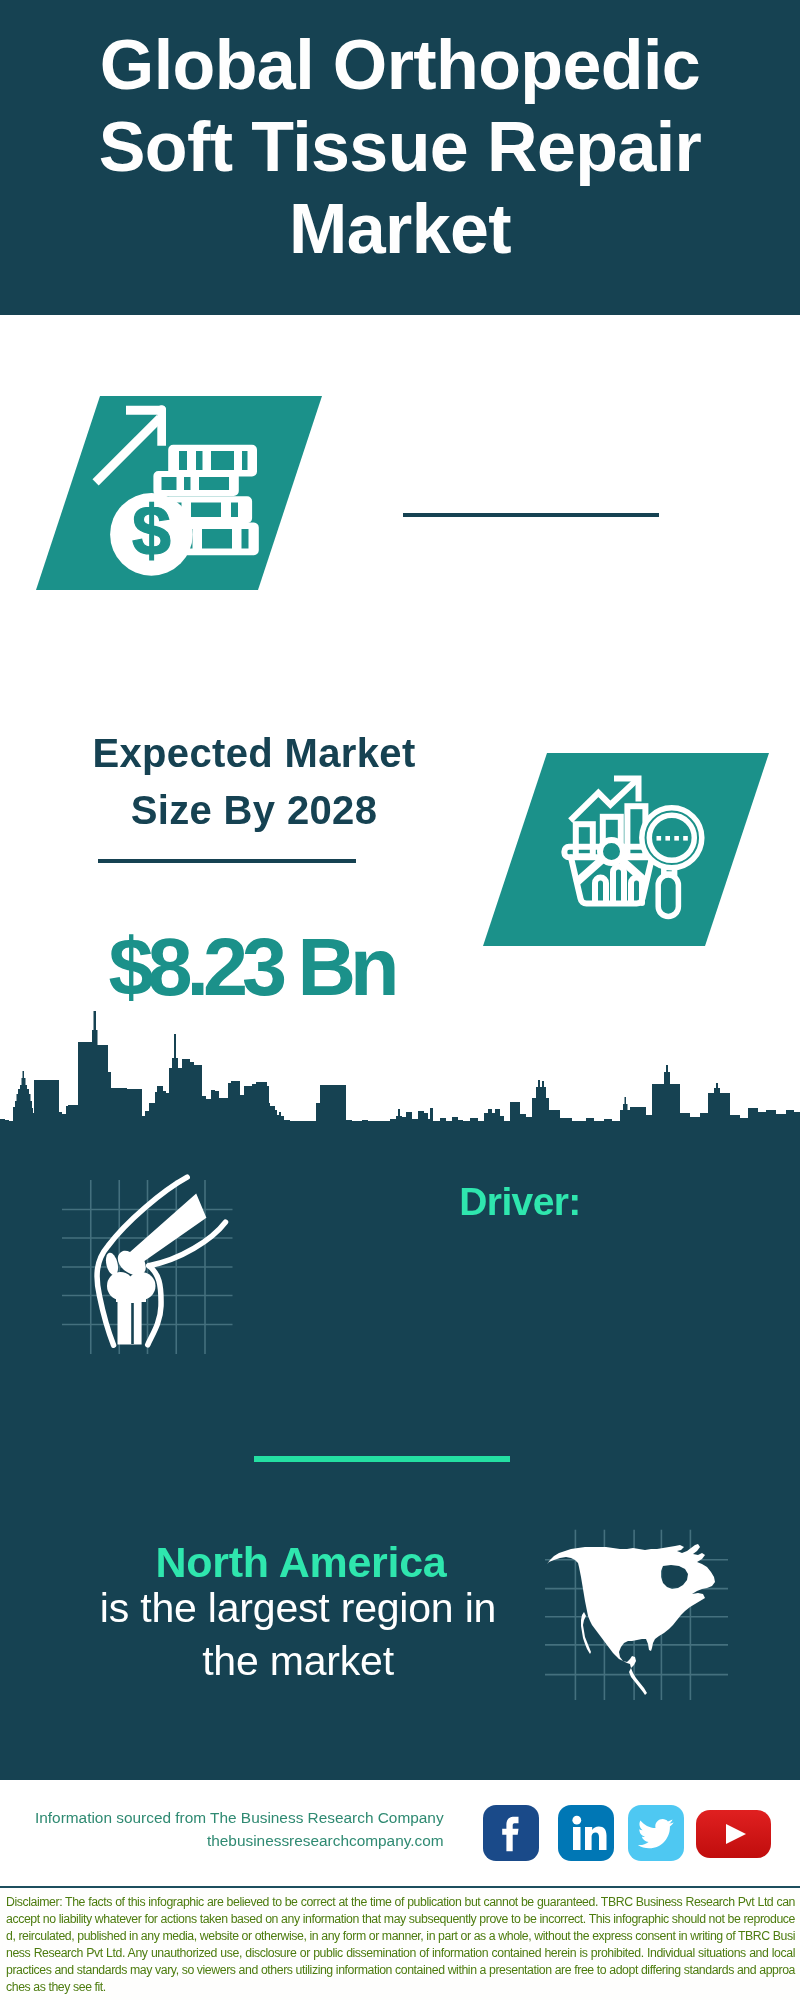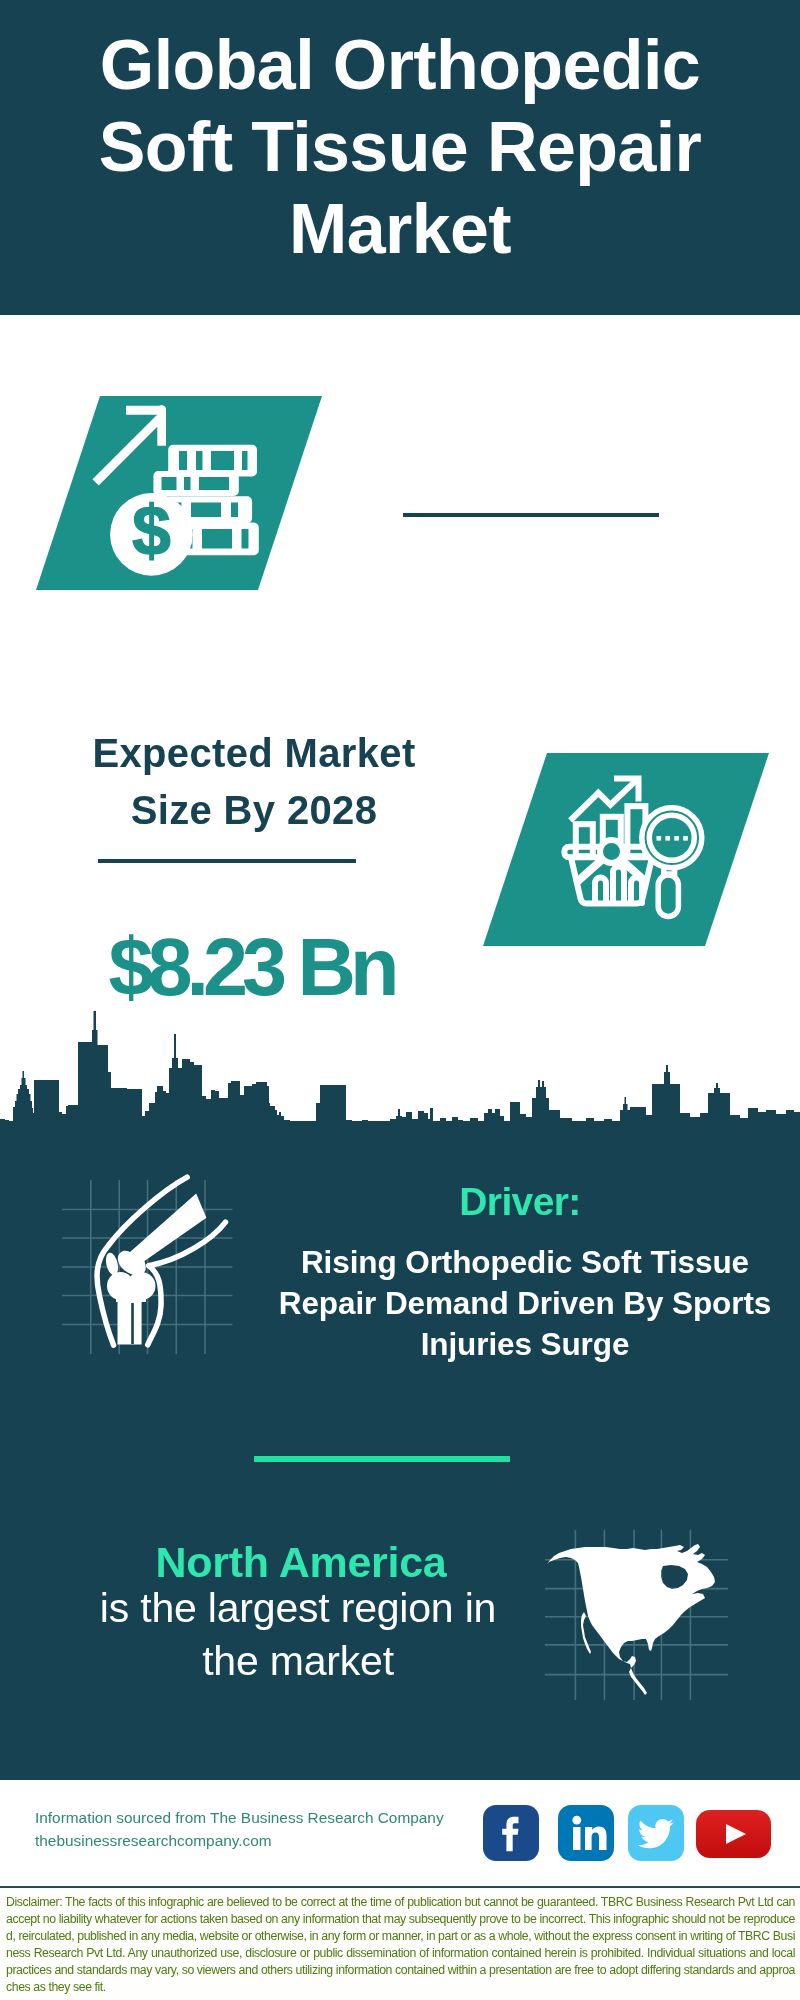--- a/index.html
+++ b/index.html
@@ -25,21 +25,21 @@
   
   .driver-label{position:absolute;color:#2fe6ae;font-size:39px;font-weight:bold;text-align:center;letter-spacing:-0.6px;}
   .driver-text{position:absolute;color:#ffffff;font-size:31.5px;font-weight:bold;text-align:center;line-height:41px;letter-spacing:-0.1px;}
   .green-rule{position:absolute;background:#24dfa2;height:6px;}
 
   
   .region-name{position:absolute;color:#2fe6ae;font-size:43px;font-weight:bold;text-align:center;letter-spacing:-0.3px;}
   .region-text{position:absolute;color:#ffffff;font-size:41px;font-weight:normal;text-align:center;line-height:53px;letter-spacing:-0.2px;}
 
   
-  .footer{position:absolute;left:0;top:1788px;width:800px;height:100px;background:#ffffff;}
+  .footer{position:absolute;left:0;top:1788px;width:800px;height:100px;background:#ffffff;text-align:right;}
   .footer .src{position:absolute;left:35px;top:18px;color:#2f8a72;font-size:15.4px;line-height:23px;}
   .social{position:absolute;top:17px;width:56px;height:56px;border-radius:13px;display:block;overflow:hidden;}
   .disclaimer{position:absolute;left:0;top:1888px;width:800px;height:112px;background:#fefefd;}
   .sep{position:absolute;left:0;top:1886px;width:800px;height:2.5px;background:#1d4e5e;}
   .disclaimer p{margin:0;padding:0;position:absolute;left:6px;top:6px;width:789px;color:#4d7c0f;font-size:12.3px;letter-spacing:-0.42px;line-height:16.9px;text-align:justify;word-break:break-all;}
 </style>
 </head>
 <body>
 
 <div class="page">
@@ -138,21 +138,20 @@
     </g>
     <g stroke="#ffffff" fill="none" stroke-width="5.5" stroke-linecap="round">
       <path d="M127.2 7.2 C 102 21 66 52 48 76 C 36 90 35 106 39.5 126 C 43 143 48 161 53.6 175.2"></path>
       <path d="M165.5 52.2 C 152 70 120 90 88.9 95.7"></path>
       <path d="M88.9 95.7 C 99 104 101.5 114 101 136 C 100.5 153 92 165 87.7 174.8"></path>
     </g>
     <line x1="72.5" y1="133" x2="72.5" y2="174" stroke="#164252" stroke-width="2.6"></line>
   </svg>
 
   <div class="driver-label" style="left:320px;top:1180px;width:400px;">Driver:</div>
-  <div class="driver-text" style="left:265px;top:1242px;width:520px;">Rising Orthopedic Soft Tissue Repair Demand Driven By Sports Injuries Surge</div>
   <div class="green-rule" style="left:254px;top:1456px;width:256px;"></div>
 
   <div class="region-name" style="left:101px;top:1538px;width:400px;white-space:nowrap;">North America</div>
   <div class="region-text" style="left:99px;top:1582px;width:398px;">is the largest region in the market</div>
 
   <svg class="icon" width="190" height="190" viewBox="0 0 190 190" style="position:absolute;left:545px;top:1515px;">
     <g stroke="#44707e" stroke-width="1.6">
       <line x1="30.4" y1="14.7" x2="30.4" y2="185"></line>
       <line x1="59.4" y1="14.7" x2="59.4" y2="185"></line>
       <line x1="89.1" y1="14.7" x2="89.1" y2="185"></line>

